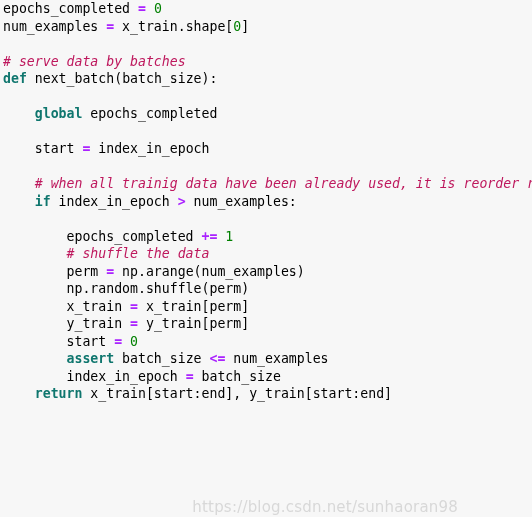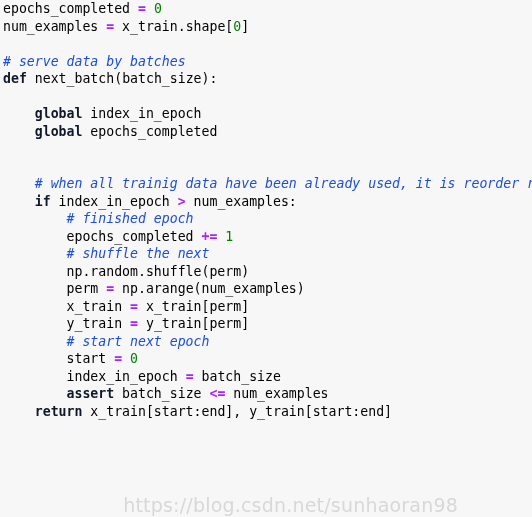--- a/index.html
+++ b/index.html
@@ -26,62 +26,61 @@
     height: 17.5px;
     line-height: 17.5px;
     font-size: 13.2px;
     letter-spacing: 0px;
     white-space: pre;
     padding-left: 3px;
     color: #000000;
   }
   .tok { white-space: pre; }
   .t-plain   { color: #000000; }
-  .t-keyword { color: #0f172a; font-weight: bold; }
+  .t-keyword { color: #0f766e; font-weight: bold; }
   .t-func    { color: #000000; }
-  .t-comment { color: #1d4ed8; font-style: italic; }
+  .t-comment { color: #be185d; font-style: italic; }
   .t-operator{ color: #aa22ff; font-weight: bold; }
   .t-number  { color: #008000; }
   #watermark {
     position: absolute;
     right: 2px;
     bottom: 1px;
     font-family: "DejaVu Sans", "Liberation Sans", sans-serif;
-    font-size: 19px;
+    font-size: 15px;
     color: #d8d8d8;
     white-space: pre;
     pointer-events: none;
     user-select: none;
     letter-spacing: 0.2px;
   }
 </style>
 </head>
 <body>
 
 <div id="code-block">
   <div id="code-lines">
       <div class="code-line"><span class="tok t-plain">epochs_completed </span><span class="tok t-operator">=</span><span class="tok t-plain"> </span><span class="tok t-number">0</span></div>
       <div class="code-line"><span class="tok t-plain">num_examples </span><span class="tok t-operator">=</span><span class="tok t-plain"> x_train.shape[</span><span class="tok t-number">0</span><span class="tok t-plain">]</span></div>
       <div class="code-line">&nbsp;</div>
       <div class="code-line"><span class="tok t-comment"># serve data by batches</span></div>
       <div class="code-line"><span class="tok t-keyword">def</span><span class="tok t-plain"> </span><span class="tok t-func">next_batch</span><span class="tok t-plain">(batch_size):</span></div>
       <div class="code-line">&nbsp;</div>
-      <div class="code-line"><span class="tok t-plain">    </span><span class="tok t-keyword">global</span><span class="tok t-plain"> index_in_epoch</span></div>
       <div class="code-line"><span class="tok t-plain">    </span><span class="tok t-keyword">global</span><span class="tok t-plain"> epochs_completed</span></div>
       <div class="code-line">&nbsp;</div>
+      <div class="code-line"><span class="tok t-plain">    start </span><span class="tok t-operator">=</span><span class="tok t-plain"> index_in_epoch</span></div>
       <div class="code-line">&nbsp;</div>
       <div class="code-line"><span class="tok t-plain">    </span><span class="tok t-comment"># when all trainig data have been already used, it is reorder randomly</span></div>
       <div class="code-line"><span class="tok t-plain">    </span><span class="tok t-keyword">if</span><span class="tok t-plain"> index_in_epoch </span><span class="tok t-operator">&gt;</span><span class="tok t-plain"> num_examples:</span></div>
-      <div class="code-line"><span class="tok t-plain">        </span><span class="tok t-comment"># finished epoch</span></div>
+      <div class="code-line"><span class="tok t-plain">        </span></div>
       <div class="code-line"><span class="tok t-plain">        epochs_completed </span><span class="tok t-operator">+=</span><span class="tok t-plain"> </span><span class="tok t-number">1</span></div>
-      <div class="code-line"><span class="tok t-plain">        </span><span class="tok t-comment"># shuffle the next</span></div>
+      <div class="code-line"><span class="tok t-plain">        </span><span class="tok t-comment"># shuffle the data</span></div>
+      <div class="code-line"><span class="tok t-plain">        perm </span><span class="tok t-operator">=</span><span class="tok t-plain"> np.arange(num_examples)</span></div>
       <div class="code-line"><span class="tok t-plain">        np.random.shuffle(perm)</span></div>
-      <div class="code-line"><span class="tok t-plain">        perm </span><span class="tok t-operator">=</span><span class="tok t-plain"> np.arange(num_examples)</span></div>
       <div class="code-line"><span class="tok t-plain">        x_train </span><span class="tok t-operator">=</span><span class="tok t-plain"> x_train[perm]</span></div>
       <div class="code-line"><span class="tok t-plain">        y_train </span><span class="tok t-operator">=</span><span class="tok t-plain"> y_train[perm]</span></div>
-      <div class="code-line"><span class="tok t-plain">        </span><span class="tok t-comment"># start next epoch</span></div>
       <div class="code-line"><span class="tok t-plain">        start </span><span class="tok t-operator">=</span><span class="tok t-plain"> </span><span class="tok t-number">0</span></div>
+      <div class="code-line"><span class="tok t-plain">        </span><span class="tok t-keyword">assert</span><span class="tok t-plain"> batch_size </span><span class="tok t-operator">&lt;=</span><span class="tok t-plain"> num_examples</span></div>
       <div class="code-line"><span class="tok t-plain">        index_in_epoch </span><span class="tok t-operator">=</span><span class="tok t-plain"> batch_size</span></div>
-      <div class="code-line"><span class="tok t-plain">        </span><span class="tok t-keyword">assert</span><span class="tok t-plain"> batch_size </span><span class="tok t-operator">&lt;=</span><span class="tok t-plain"> num_examples</span></div>
       <div class="code-line"><span class="tok t-plain">    </span><span class="tok t-keyword">return</span><span class="tok t-plain"> x_train[start:end], y_train[start:end]</span></div>
     </div>
   <div id="watermark">https://blog.csdn.net/sunhaoran98</div>
 </div>
 
 </body></html>

